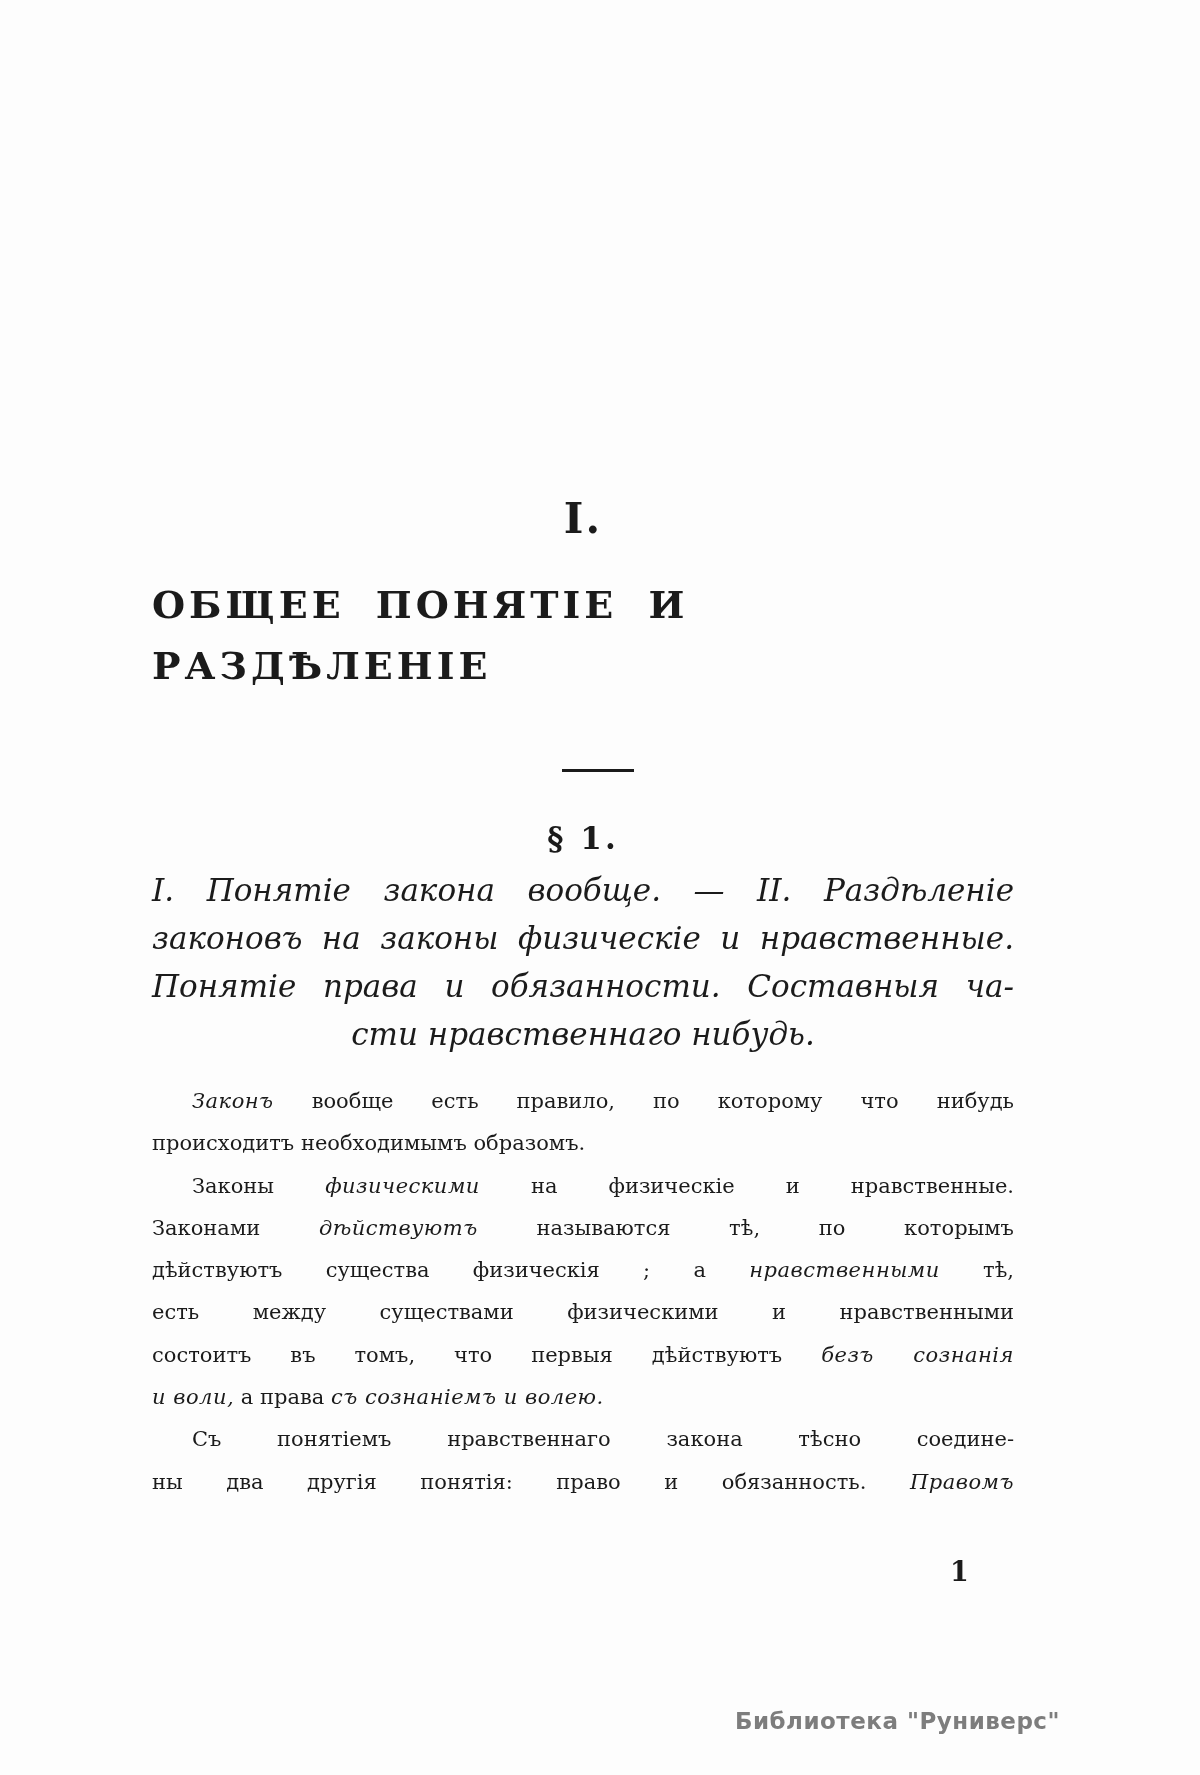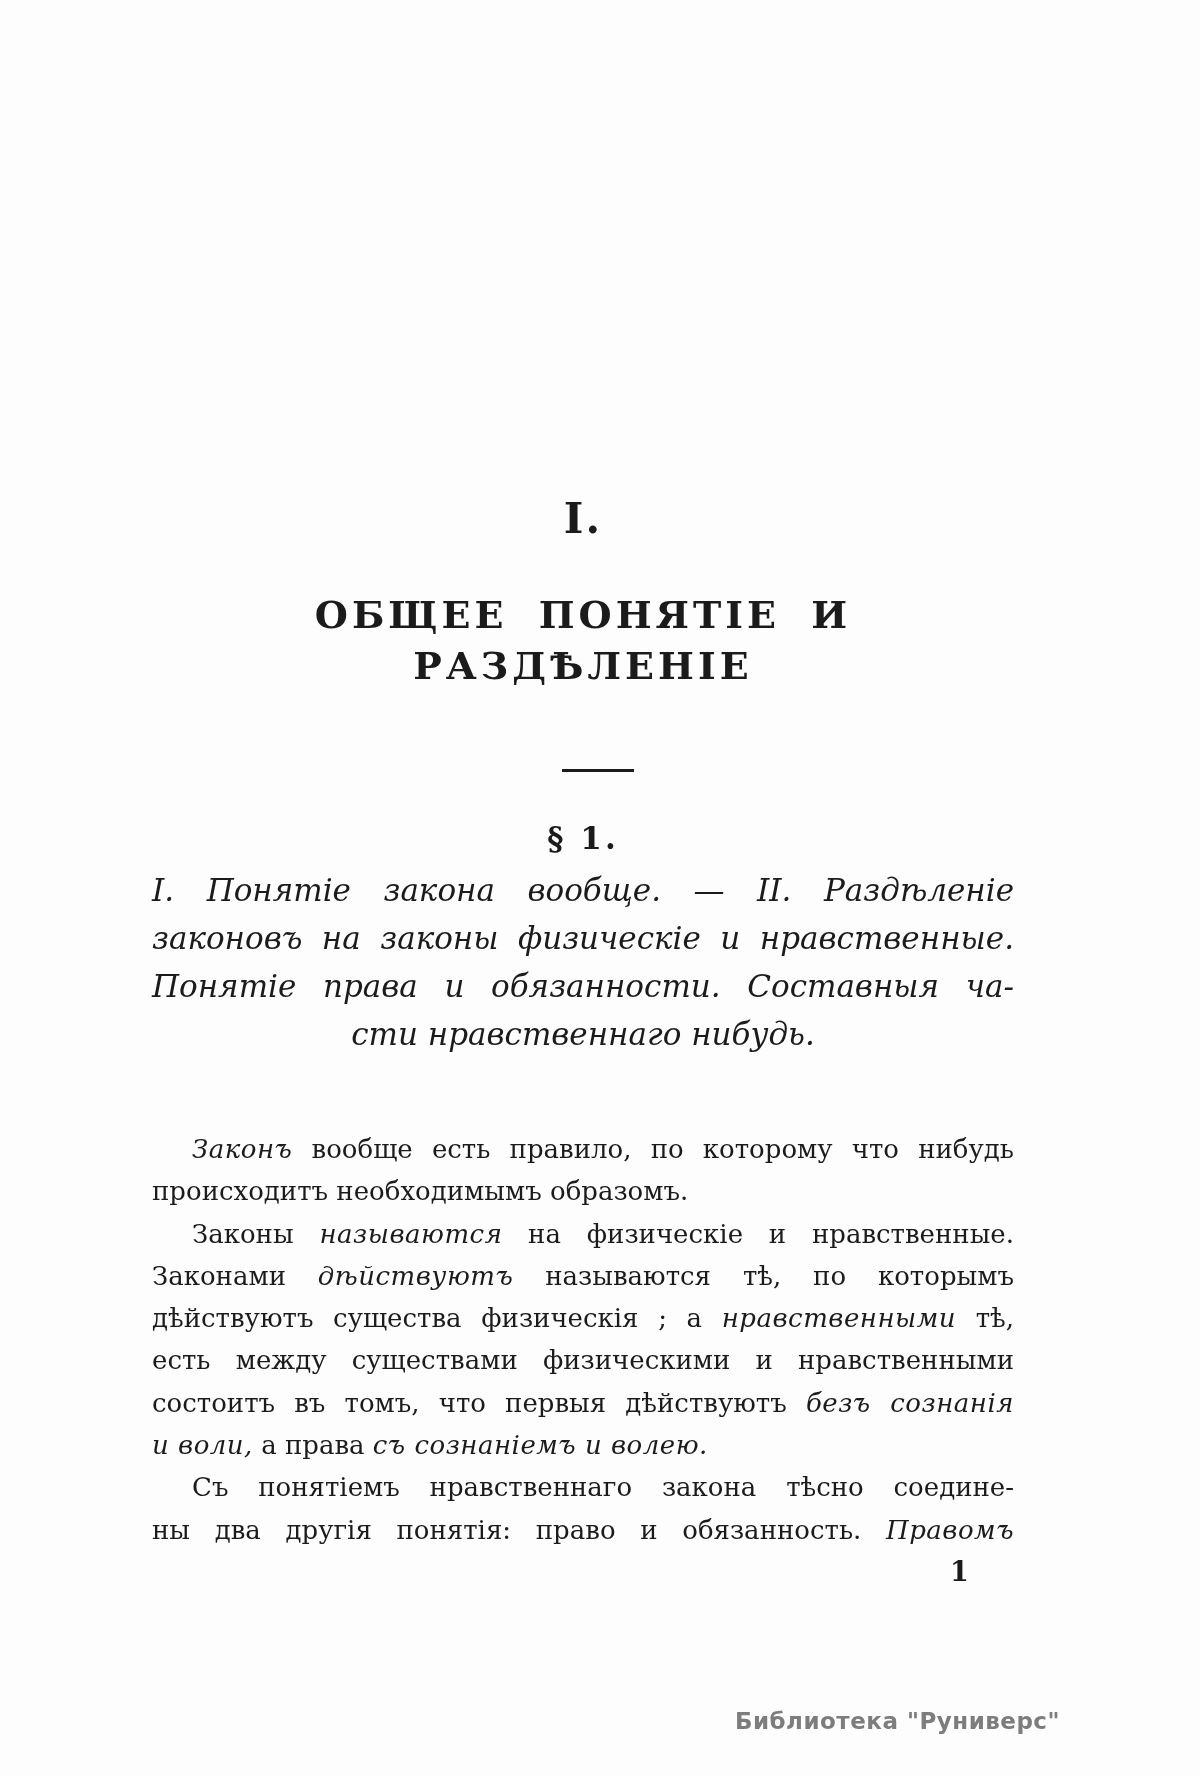--- a/index.html
+++ b/index.html
@@ -15,41 +15,41 @@
     color:var(--ink);
     font-family:"DejaVu Serif","Liberation Serif",serif;
     overflow:hidden;
   }
   .col{position:absolute;left:152px;width:862px;}
   .chapter-number{
     top:494px;text-align:center;
     font-size:42px;font-weight:bold;letter-spacing:2px;
   }
   .title{
-    top:589px;text-align:center;
+    top:574px;text-align:left;
     font-size:38px;font-weight:bold;
-    line-height:51px;letter-spacing:4px;word-spacing:14px;
+    line-height:61px;letter-spacing:4px;word-spacing:14px;
   }
   .divider-wrap{top:757px;text-align:center;}
   .divider{
     display:inline-block;width:72px;height:3px;
     background:var(--ink);margin-left:30px;
   }
   .section-heading{
     top:820px;text-align:center;
     font-size:31px;font-weight:bold;letter-spacing:3px;
   }
   .summary{
     top:866px;
     font-size:31px;font-style:italic;
     line-height:48px;
   }
   .body-text{
-    top:1128px;
-    font-size:26px;
+    top:1080px;
+    font-size:21px;
     line-height:42.3px;
   }
   .line{text-align:justify;text-align-last:justify;}
   .line.center{text-align:center;text-align-last:center;}
   .line.left{text-align:right;text-align-last:left;}
   .line.indent{text-indent:40px;}
   .it{font-style:italic;}
   .body-text .it{letter-spacing:0.5px;}
   .page-number{
     position:absolute;left:950px;top:1556px;
@@ -86,21 +86,21 @@
       <div class="line justify"><span class="it">Понятіе права и обязанности. Составныя ча-</span></div>
       <div class="line center"><span class="it">сти нравственнаго нибудь.</span></div>
     </div>
 
   <div class="col body-text">
       <div class="paragraph">
         <div class="line justify indent"><span class="it">Законъ</span><span> вообще есть правило, по которому что нибудь</span></div>
         <div class="line left"><span>происходитъ необходимымъ образомъ.</span></div>
       </div>
       <div class="paragraph">
-        <div class="line justify indent"><span>Законы </span><span class="it">называются</span><span> на физическіе и нравственные.</span></div>
+        <div class="line justify indent"><span>Законы </span><span class="it">физическими</span><span> на физическіе и нравственные.</span></div>
         <div class="line justify"><span>Законами </span><span class="it">дѣйствуютъ</span><span> называются тѣ, по которымъ</span></div>
         <div class="line justify"><span>дѣйствуютъ существа физическія ; а </span><span class="it">нравственными</span><span> тѣ,</span></div>
         <div class="line justify"><span>есть между существами физическими и нравственными</span></div>
         <div class="line justify"><span>состоитъ въ томъ, что первыя дѣйствуютъ </span><span class="it">безъ сознанія</span></div>
         <div class="line left"><span class="it">и воли,</span><span> а права </span><span class="it">съ сознаніемъ и волею.</span></div>
       </div>
       <div class="paragraph">
         <div class="line justify indent"><span>Съ понятіемъ нравственнаго закона тѣсно соедине-</span></div>
         <div class="line justify"><span>ны два другія понятія: право и обязанность. </span><span class="it">Правомъ</span></div>
       </div>

